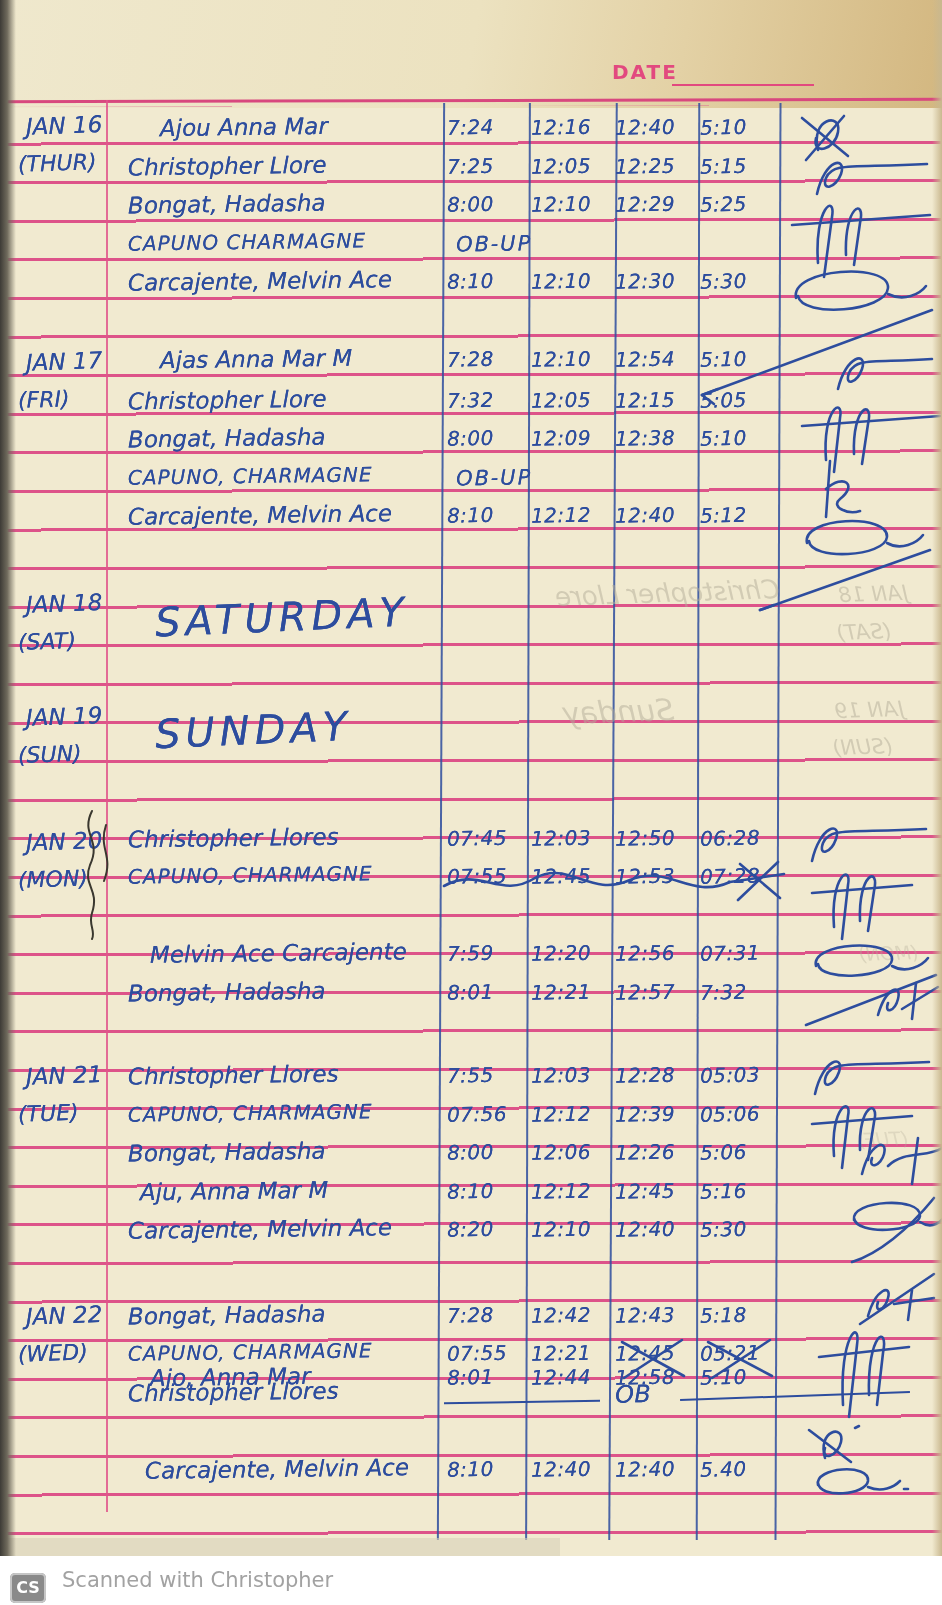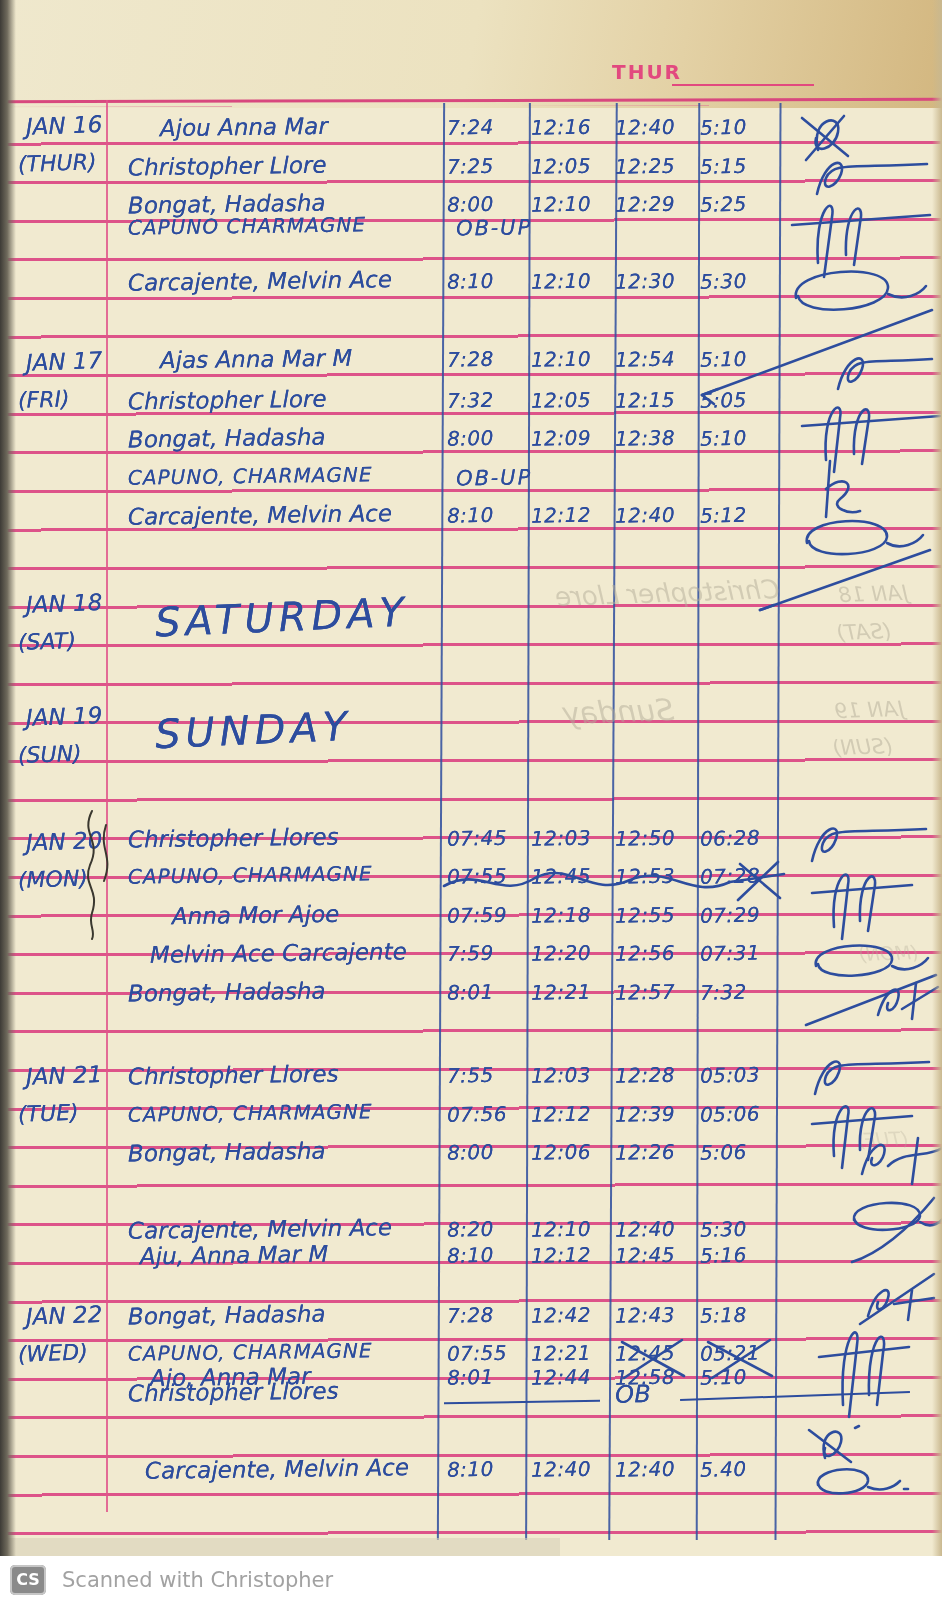--- a/index.html
+++ b/index.html
@@ -36,42 +36,42 @@
   
   .ghost{position:absolute;color:#b4ae99;font-style:italic;transform:scaleX(-1) rotate(2deg);
     white-space:nowrap;}
   
   .strike{position:absolute;background:#2d4d9e;height:2px;}
   svg.sig{position:absolute;overflow:visible;}
   svg.sig path{fill:none;stroke:#2d4d9e;stroke-width:2.6;stroke-linecap:round;}
   svg.blk path{stroke:#3a382f;stroke-width:2;}
   
   .footer{position:absolute;left:0;top:1556px;width:942px;height:49px;background:#ffffff;z-index:10;}
-  .cslogo{position:absolute;left:10px;top:9px;width:36px;height:30px;background:#8a8a8a;border-radius:5px;
+  .cslogo{position:absolute;left:10px;top:17px;width:36px;height:30px;background:#8a8a8a;border-radius:5px;
     color:#fff;font-weight:bold;font-size:16px;text-align:center;line-height:30px;
     box-shadow:0 0 0 2px #c6c6c6 inset;}
   .cstext{position:absolute;left:62px;top:12px;color:#a2a2a2;font-size:21px;}
 </style>
 </head>
 <body>
 
 <div class="page">
 
   <div class="topband"></div>
   <div class="ruling"></div>
   <div class="topline"></div>
   <div class="pink-margin"></div>
 
   <div class="vline" style="left:440px;transform:rotate(.25deg)"></div>
   <div class="vline" style="left:527px;transform:rotate(.15deg)"></div>
   <div class="vline" style="left:612px;transform:rotate(.3deg)"></div>
   <div class="vline" style="left:697px;transform:rotate(.1deg)"></div>
   <div class="vline" style="left:777px;transform:rotate(.2deg)"></div>
 
-  <span class="datelabel">THUR</span>
+  <span class="datelabel">DATE</span>
   <div class="dateline"></div>
 
   <span class="ghost" style="left:555px;top:578px;font-size:26px;opacity:.5">Christopher Llore</span>
   <span class="ghost" style="left:838px;top:582px;font-size:21px;opacity:.5">JAN 18</span>
   <span class="ghost" style="left:836px;top:620px;font-size:21px;opacity:.5">(SAT)</span>
   <span class="ghost" style="left:562px;top:694px;font-size:30px;opacity:.5">Sunday</span>
   <span class="ghost" style="left:834px;top:698px;font-size:21px;opacity:.5">JAN 19</span>
   <span class="ghost" style="left:832px;top:735px;font-size:21px;opacity:.5">(SUN)</span>
   <span class="ghost" style="left:858px;top:942px;font-size:19px;opacity:.35">(MON)</span>
   <span class="ghost" style="left:856px;top:1128px;font-size:19px;opacity:.3">(TUE)</span>
@@ -93,21 +93,21 @@
     <span class="ink tt c3">12:25</span>
     <span class="ink tt c4">5:15</span>
   </div>
   <div class="row" style="top:189px">
     <span class="ink nm">Bongat, Hadasha</span>
     <span class="ink tt c1">8:00</span>
     <span class="ink tt c2">12:10</span>
     <span class="ink tt c3">12:29</span>
     <span class="ink tt c4">5:25</span>
   </div>
-  <div class="row" style="top:212px">
+  <div class="row" style="top:228px">
     <span class="ink nm caps">CAPUNO CHARMAGNE</span>
     <span class="ink tt ob">OB-UP</span>
   </div>
   <div class="row" style="top:266px">
     <span class="ink nm">Carcajente, Melvin Ace</span>
     <span class="ink tt c1">8:10</span>
     <span class="ink tt c2">12:10</span>
     <span class="ink tt c3">12:30</span>
     <span class="ink tt c4">5:30</span>
   </div>
@@ -205,27 +205,20 @@
     <span class="ink tt c3">12:50</span>
     <span class="ink tt c4">06:28</span>
   </div>
   <div class="row" style="top:861px">
     <span class="ink nm caps">CAPUNO, CHARMAGNE</span>
     <span class="ink tt c1">07:55</span>
     <span class="ink tt c2">12:45</span>
     <span class="ink tt c3">12:53</span>
     <span class="ink tt c4">07:28</span>
   </div>
-  <div class="row" style="top:900px">
-    <span class="ink nm" style="left:172px">Anna Mor Ajoe</span>
-    <span class="ink tt c1">07:59</span>
-    <span class="ink tt c2">12:18</span>
-    <span class="ink tt c3">12:55</span>
-    <span class="ink tt c4">07:29</span>
-  </div>
   <div class="row" style="top:938px">
     <span class="ink nm" style="left:150px">Melvin Ace Carcajente</span>
     <span class="ink tt c1">7:59</span>
     <span class="ink tt c2">12:20</span>
     <span class="ink tt c3">12:56</span>
     <span class="ink tt c4">07:31</span>
   </div>
   <div class="row" style="top:977px">
     <span class="ink nm">Bongat, Hadasha</span>
     <span class="ink tt c1">8:01</span>
@@ -280,21 +273,21 @@
     <span class="ink tt c3">12:39</span>
     <span class="ink tt c4">05:06</span>
   </div>
   <div class="row" style="top:1137px">
     <span class="ink nm">Bongat, Hadasha</span>
     <span class="ink tt c1">8:00</span>
     <span class="ink tt c2">12:06</span>
     <span class="ink tt c3">12:26</span>
     <span class="ink tt c4">5:06</span>
   </div>
-  <div class="row" style="top:1240px">
+  <div class="row" style="top:1176px">
     <span class="ink nm" style="left:140px">Aju, Anna Mar M</span>
     <span class="ink tt c1">8:10</span>
     <span class="ink tt c2">12:12</span>
     <span class="ink tt c3">12:45</span>
     <span class="ink tt c4">5:16</span>
   </div>
   <div class="row" style="top:1214px">
     <span class="ink nm">Carcajente, Melvin Ace</span>
     <span class="ink tt c1">8:20</span>
     <span class="ink tt c2">12:10</span>

